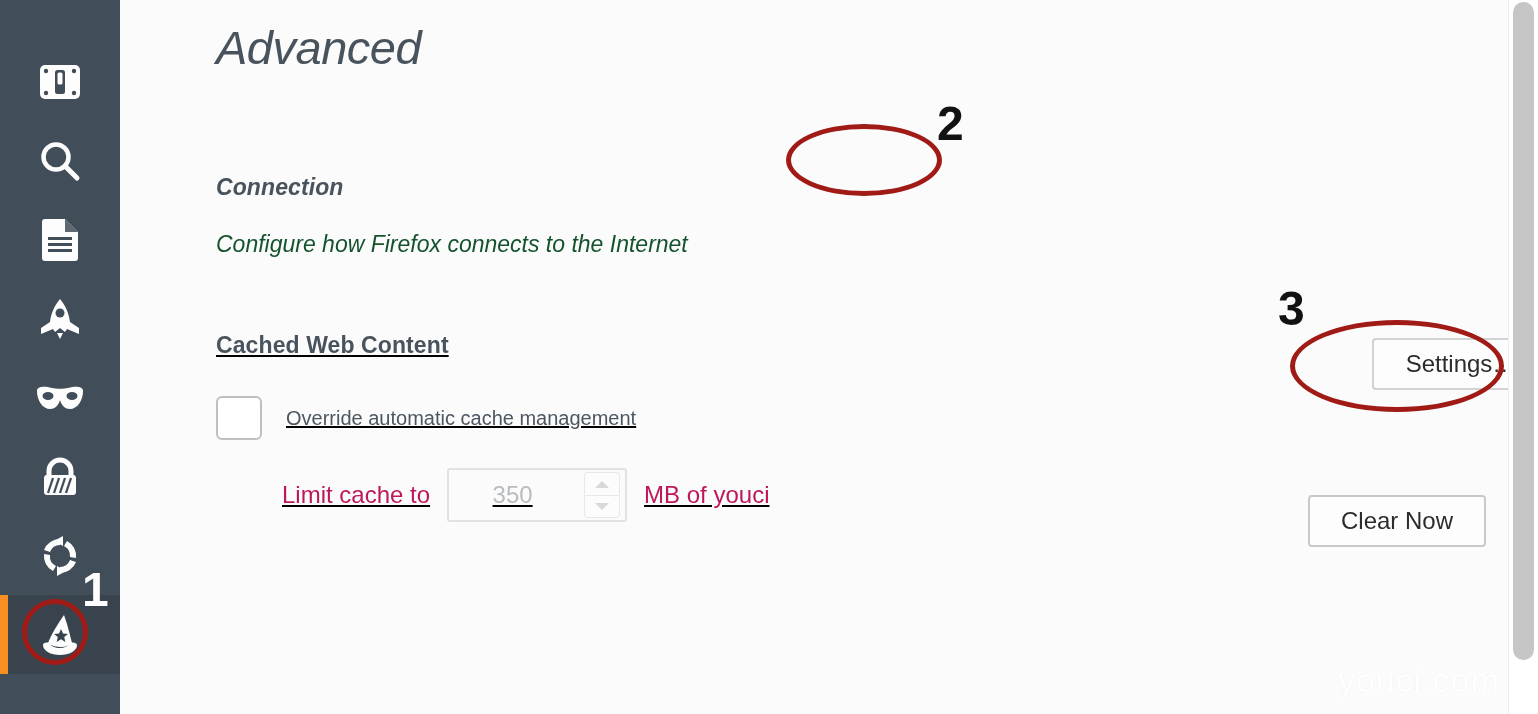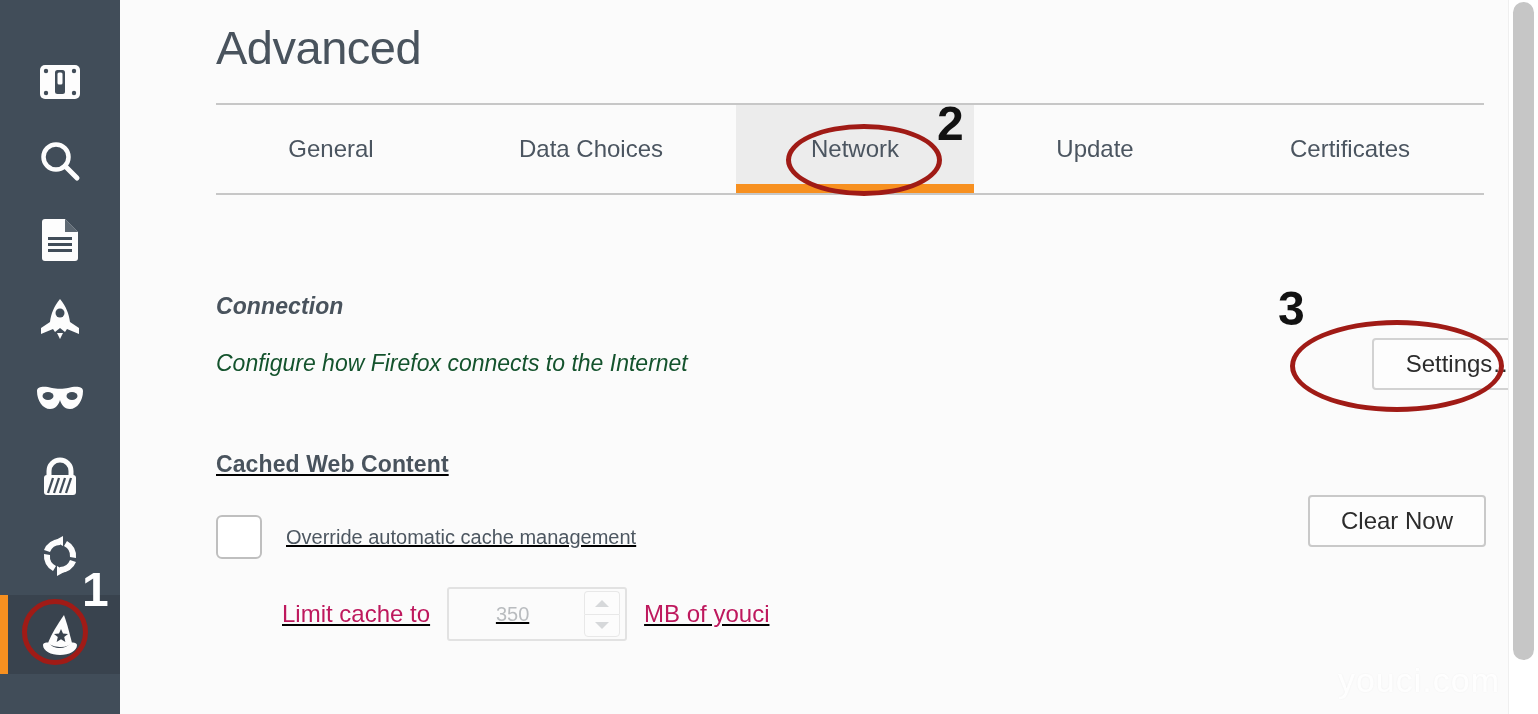--- a/index.html
+++ b/index.html
@@ -67,20 +67,21 @@
     overflow: hidden;
   }
 
   .page-title {
     font-size: 47px;
     font-weight: 400;
     color: #49535d;
     letter-spacing: -0.5px;
     padding-top: 20px;
     line-height: 1.2;
+    font-style: italic;
   }
 
   
   .tabstrip {
     position: relative;
     margin-top: 27px;
     width: 1268px;
     height: 92px;
     border-top: 2px solid #c7c7c7;
     border-bottom: 2px solid #c7c7c7;
@@ -182,21 +183,21 @@
     border-radius: 3px;
     background: #fbfbfb;
     display: flex;
     align-items: center;
     position: relative;
   }
 
   .spinner-value {
     flex: 1 1 auto;
     text-align: center;
-    font-size: 20px;
+    font-size: 24px;
     color: #b9bcbf;
     padding-right: 8px;
   }
 
   .spinner-btns {
     width: 36px;
     height: 46px;
     margin-right: 5px;
     display: flex;
     flex-direction: column;
@@ -406,37 +407,20 @@
           <path d="M24 16 l2 4.5 l5 0.4 l-3.8 3.2 l1.2 4.8 l-4.4 -2.6 l-4.4 2.6 l1.2 -4.8 l-3.8 -3.2 l5 -0.4 z" fill="#39434e"></path>
         </svg>
       </span>
     </div>
   </nav>
 
   <main class="main">
 
     <h1 class="page-title">Advanced</h1>
 
-    <div class="tabstrip">
-      <div class="tab">
-        <span>General</span>
-      </div>
-      <div class="tab">
-        <span>Data Choices</span>
-      </div>
-      <div class="tab active">
-        <span>Network</span>
-      </div>
-      <div class="tab">
-        <span>Update</span>
-      </div>
-      <div class="tab">
-        <span>Certificates</span>
-      </div>
-    </div>
 
     <section class="section" id="connection-section">
       <div class="section-head">Connection</div>
       <div class="section-body" id="connection-desc">Configure how Firefox connects to the Internet</div>
     </section>
 
     <section class="section" id="cache-section">
       <div class="section-head">Cached Web Content</div>
 
       <div class="row-checkbox">

